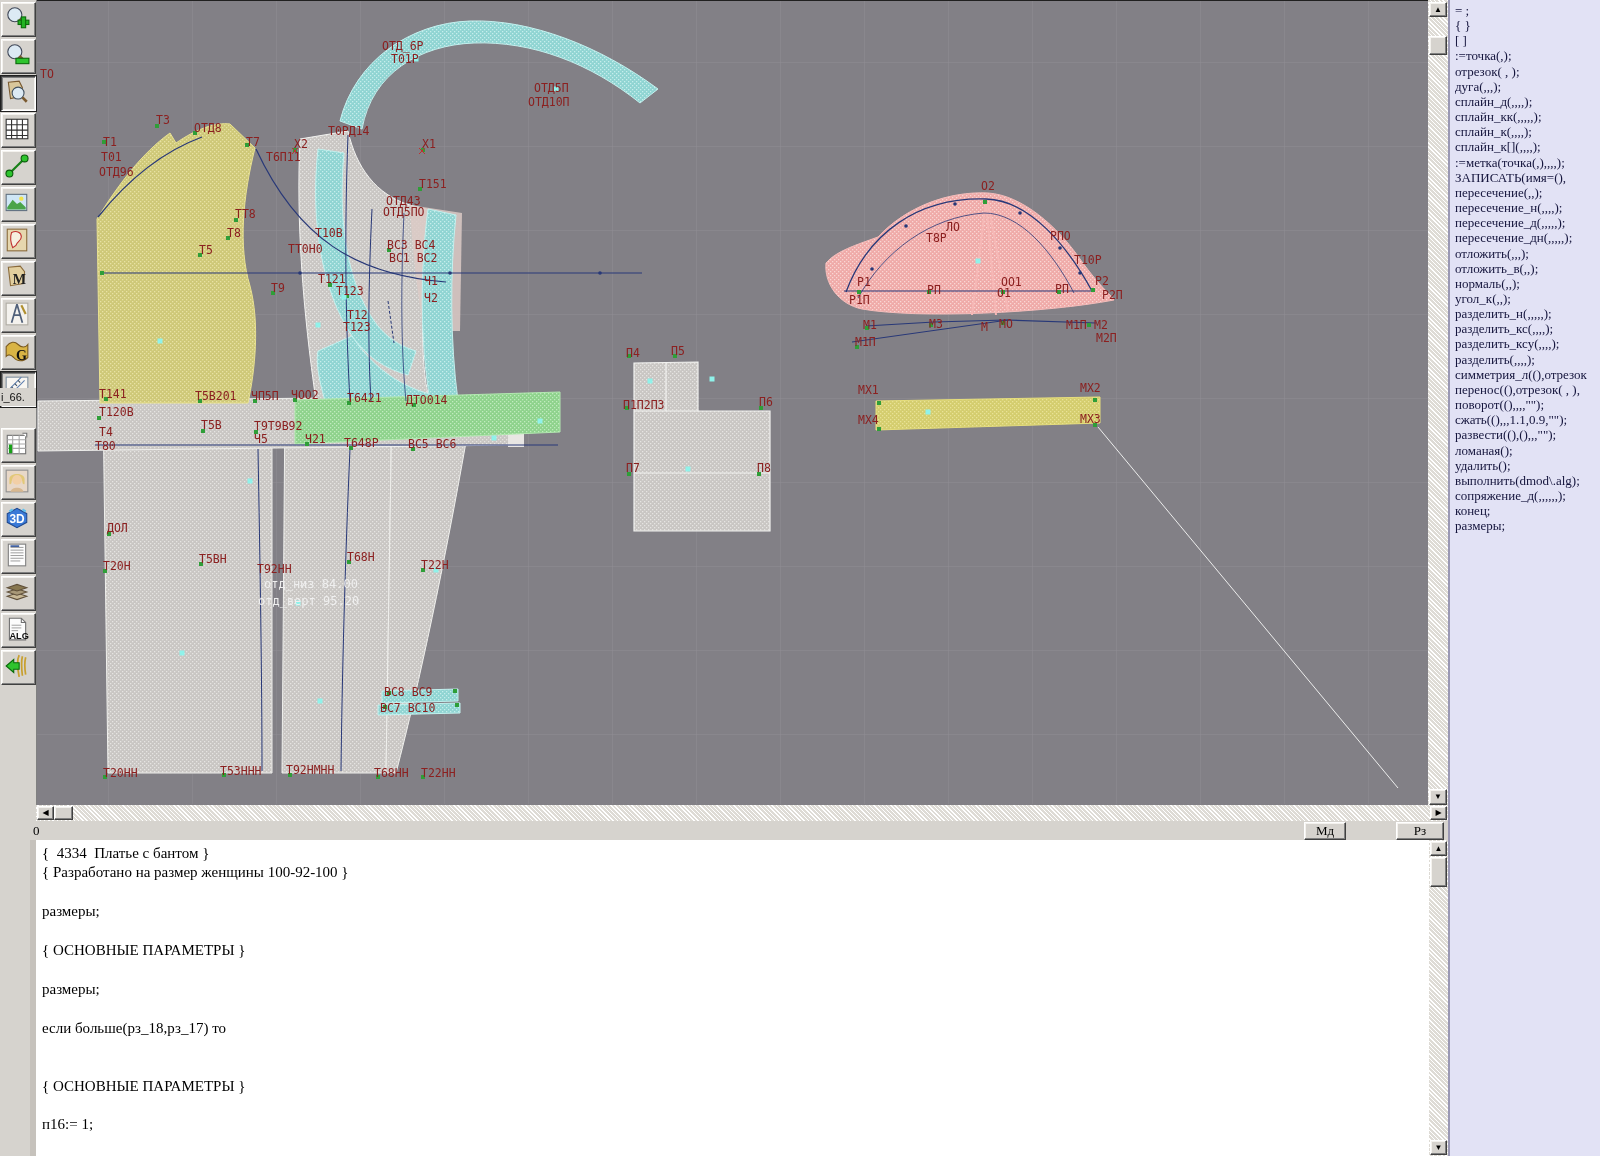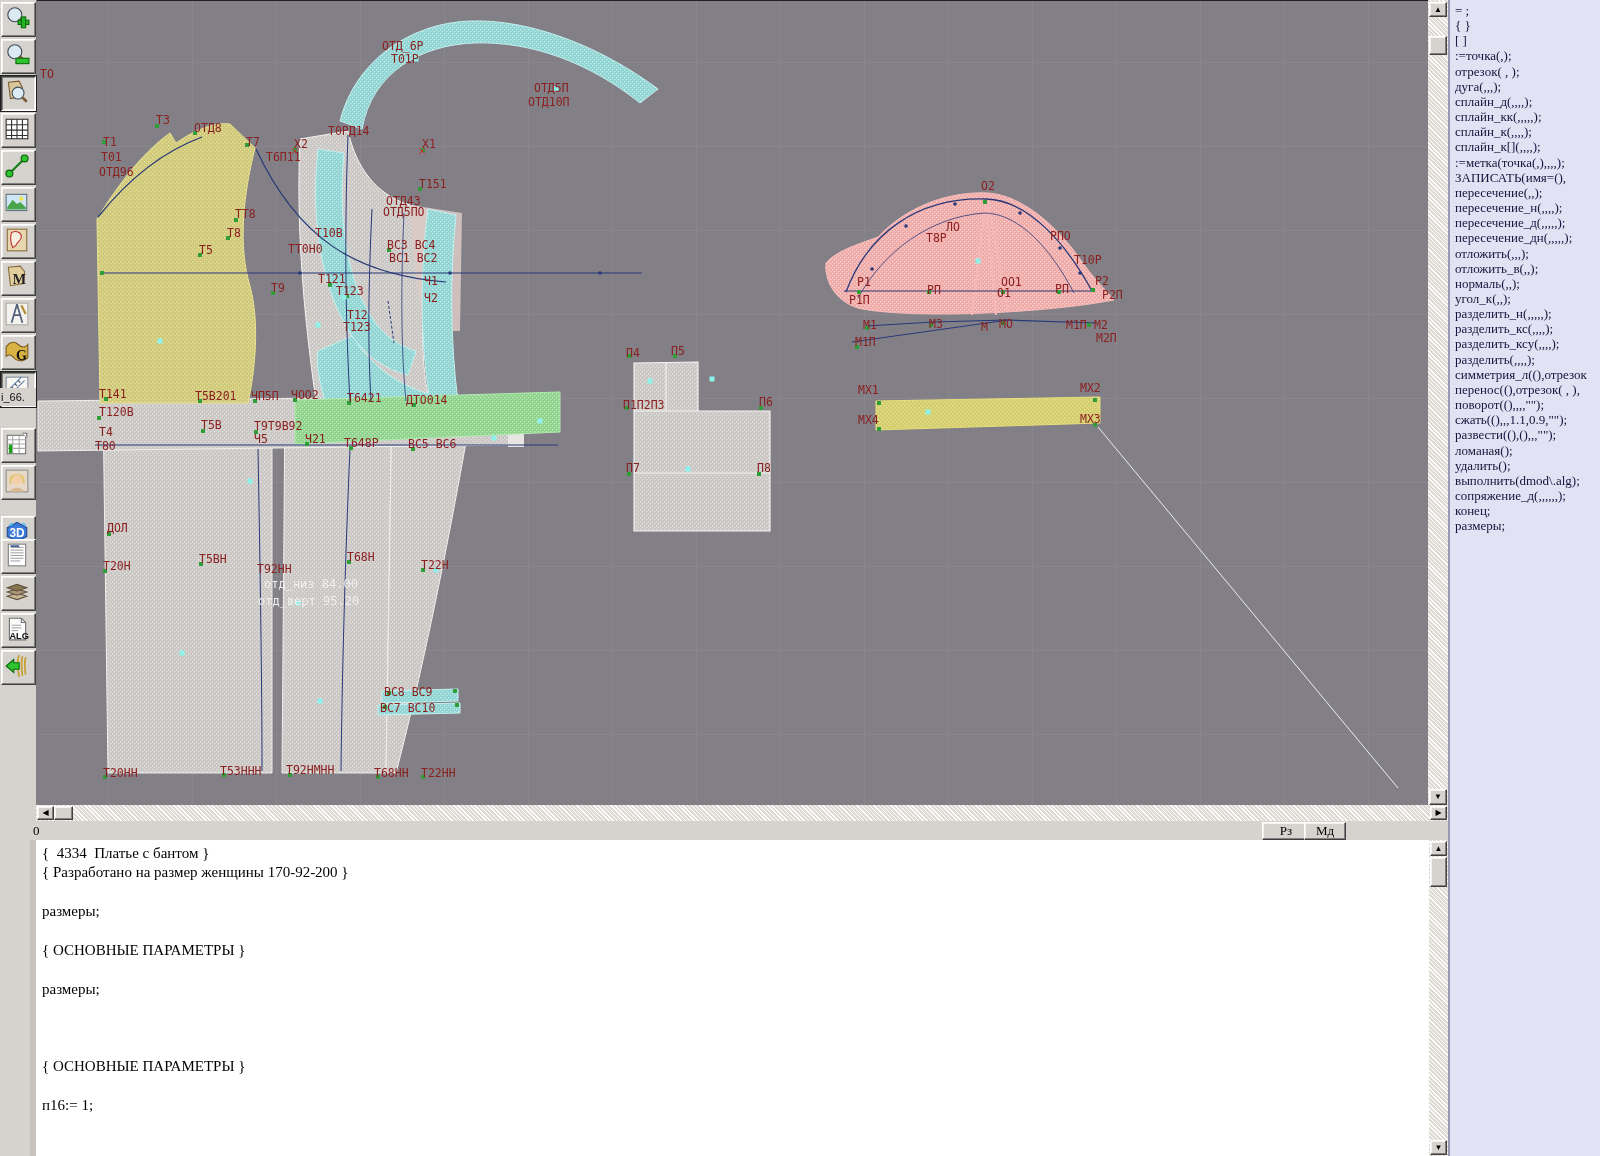--- a/index.html
+++ b/index.html
@@ -147,21 +147,21 @@
       </svg>
     </div>
   <div class="tb" style="top:465px">
     <svg viewBox="0 0 24 24">
         <rect x="2" y="2" width="20" height="20" fill="#e8d8c8" stroke="#909090"></rect>
         <path d="M5,10 C5,4 19,4 19,10 L19,14 C19,16 17,15 17,13 C17,7 7,7 7,13 C7,15 5,16 5,14 Z" fill="#e2c878"></path>
         <circle cx="12" cy="11" r="4.5" fill="#f2cfa6"></circle>
         <path d="M6,22 C7,17 17,17 18,22 Z" fill="#d8b890"></path>
       </svg>
     </div>
-  <div class="tb" style="top:516px">
+  <div class="tb" style="top:502px">
     <svg viewBox="0 0 24 24">
         <path d="M3,8 L12,3 L21,8 L21,16 L12,21 L3,16 Z" fill="#3a7ad8" stroke="#204a90"></path>
         <path d="M5,6 l3,-2 M17,4 l3,2" stroke="#60c0f0" stroke-width="2"></path>
         <text x="5" y="17" font-size="11" font-weight="bold" fill="#fff" font-family="Liberation Sans,sans-serif">3D</text>
       </svg>
     </div>
   <div class="tb" style="top:539px">
     <svg viewBox="0 0 24 24">
         <rect x="4" y="2" width="16" height="20" fill="#fdfdfd" stroke="#808080"></rect>
         <path d="M6,5h12 M6,7.5h12 M6,10h12 M6,12.5h12 M6,15h12 M6,17.5h9" stroke="#909090" stroke-width="0.8" fill="none"></path>
@@ -484,35 +484,36 @@
   <div class="sbtn" style="left:1px;top:789px;width:16px;height:14px;line-height:14px;">▼</div>
 </div>
 <div class="sb" style="left:36px;top:805px;width:1412px;height:16px;">
   <div class="sbtn" style="left:1px;top:1px;width:15px;height:12px;line-height:12px;">◀</div>
   <div class="sthumb" style="left:18px;top:1px;width:17px;height:12px;"></div>
   <div class="sbtn" style="right:1px;top:1px;width:15px;height:12px;line-height:12px;">▶</div>
 </div>
 
 <div id="statusbar">
   <span id="status-zero">0</span>
-  <div class="winbtn" style="left:1262px;width:46px;">Рз</div>
+  <div class="winbtn" style="left:1396px;width:46px;">Рз</div>
   <div class="winbtn" style="left:1304px;width:40px;">Мд</div>
 </div>
 
 <div id="editor">
   <div id="editor-lines">
       <div>{  4334  Платье с бантом }</div>
-      <div>{ Разработано на размер женщины 170-92-200 }</div>
+      <div>{ Разработано на размер женщины 100-92-100 }</div>
       <div></div>
       <div>размеры;</div>
       <div></div>
       <div>{ ОСНОВНЫЕ ПАРАМЕТРЫ }</div>
       <div></div>
       <div>размеры;</div>
       <div></div>
+      <div>если больше(рз_18,рз_17) то</div>
       <div></div>
       <div></div>
       <div>{ ОСНОВНЫЕ ПАРАМЕТРЫ }</div>
       <div></div>
       <div>п16:= 1;</div>
     </div>
 </div>
 <div class="sb" style="left:1429px;top:840px;width:19px;height:316px;">
   <div class="sbtn" style="left:1px;top:1px;width:15px;height:13px;line-height:13px;">▲</div>
   <div class="sthumb" style="left:1px;top:17px;width:15px;height:28px;"></div>

